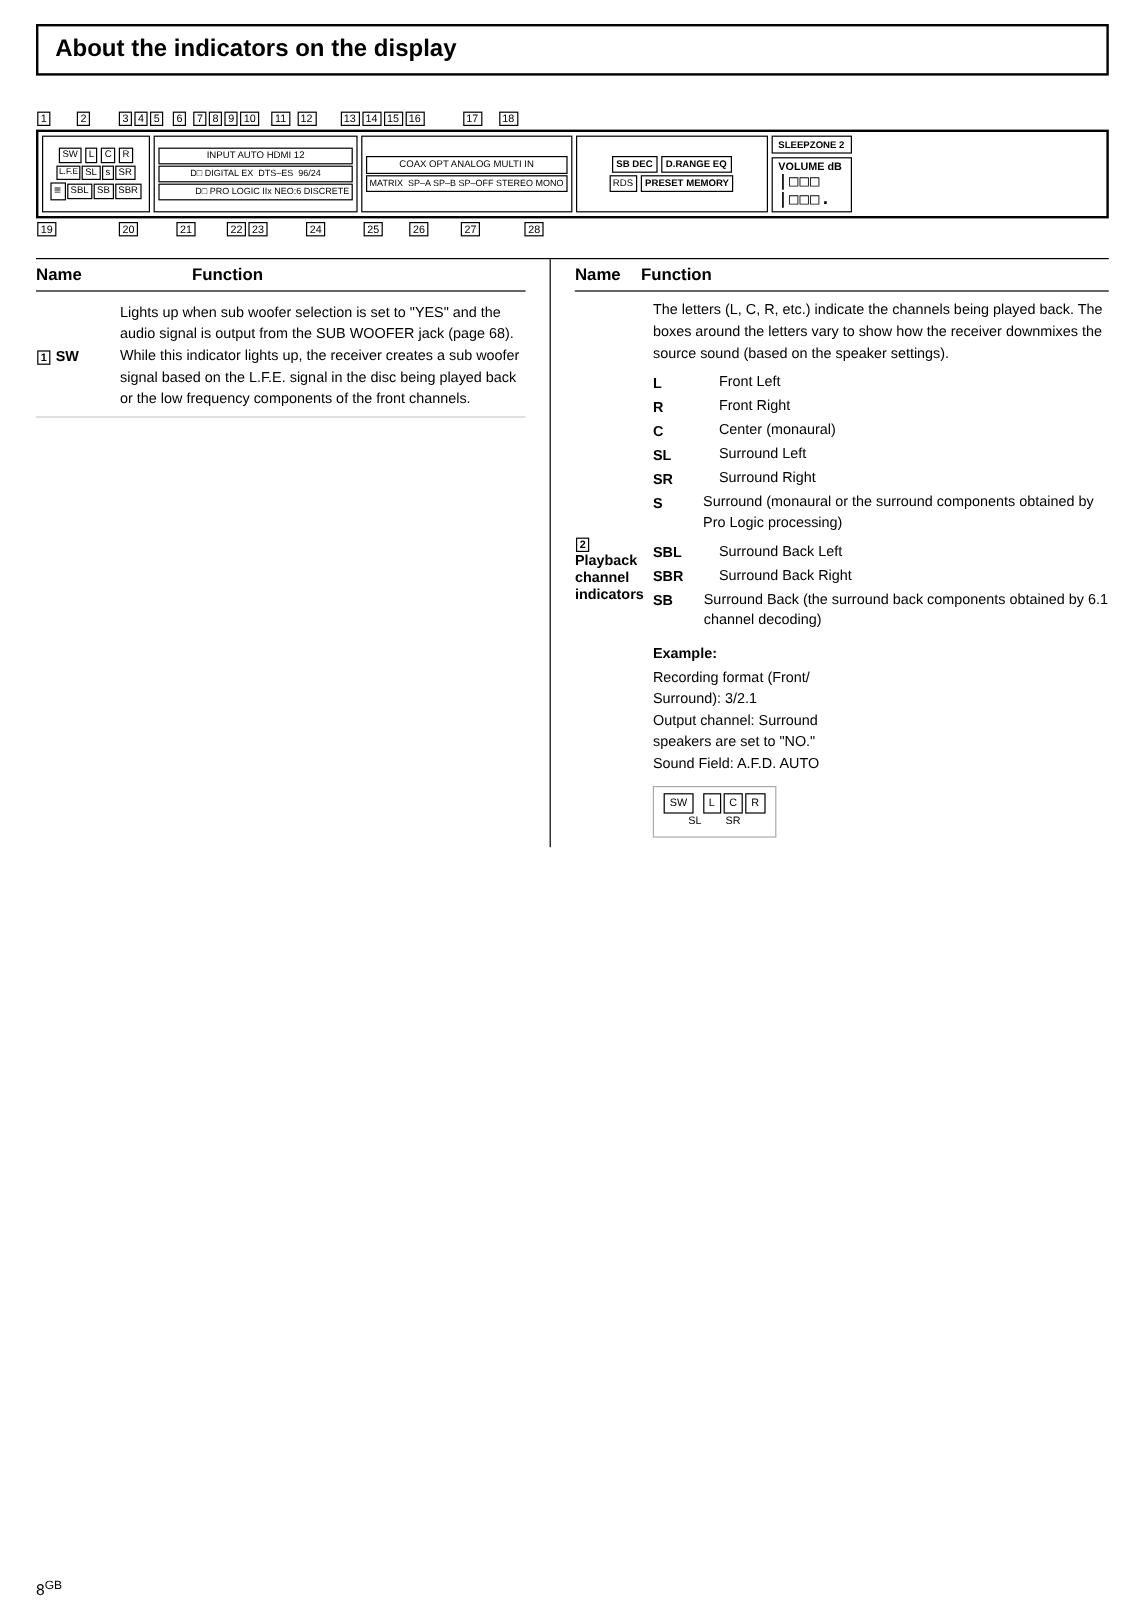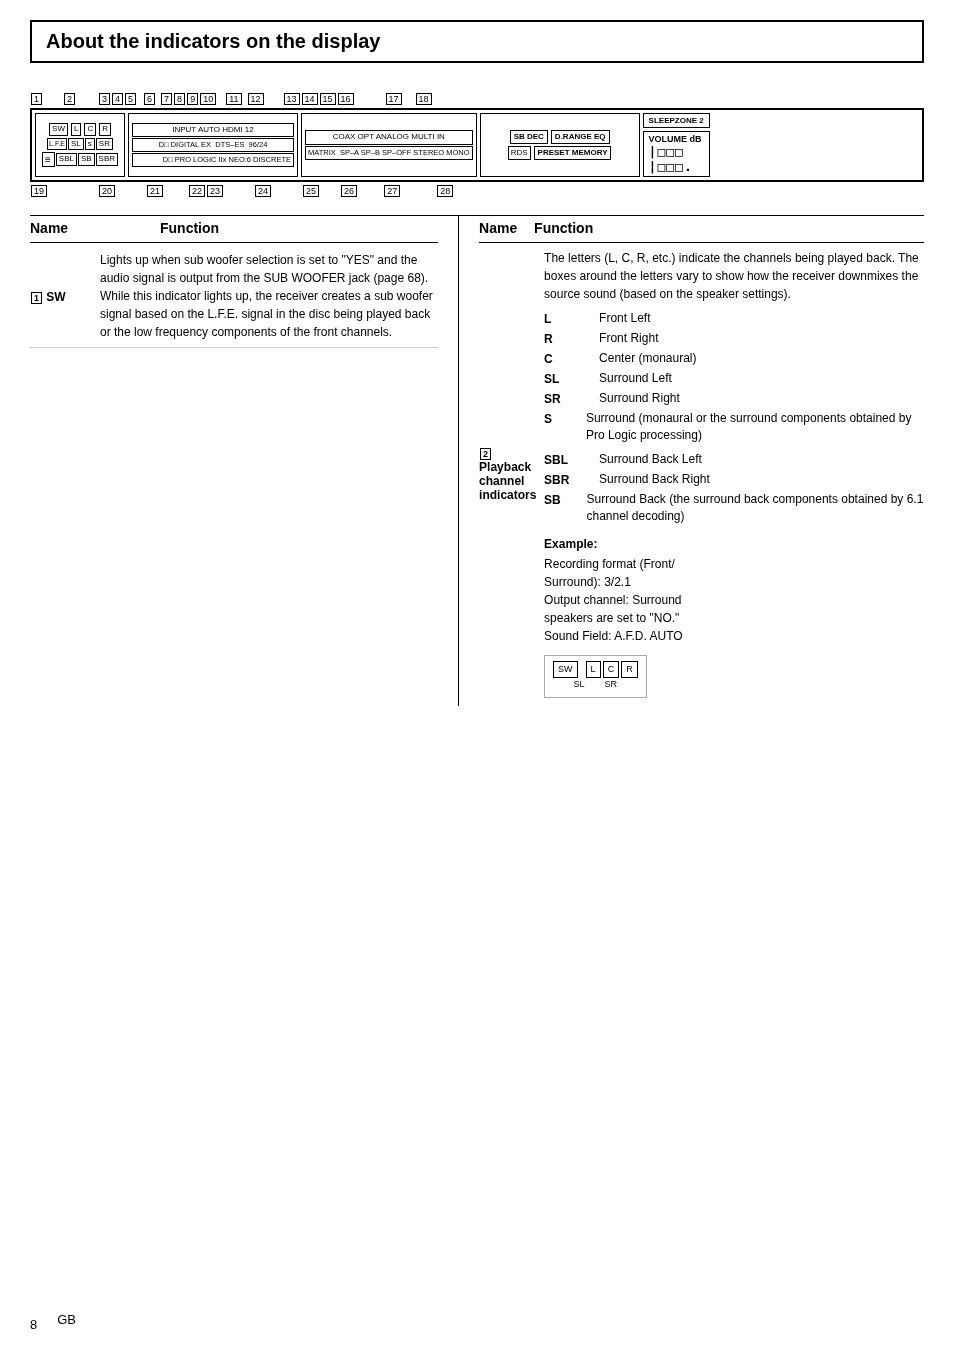--- a/index.html
+++ b/index.html
@@ -123,21 +123,21 @@
 
     .ex-group {
       display: flex;
       flex-direction: column;
       align-items: center;
     }
 
     .ex-row { display: flex; gap: 2px; }
     .ex-labels { display: flex; gap: 20px; font-size: 9px; }
 
-    .superscript { font-size: 13px; vertical-align: super; margin-left: 20px; }
+    .superscript { font-size: 10px; vertical-align: super; }
 
     
     .diagram-wrapper {
       margin: 10px 0 18px 0;
     }
 
     .num-row {
       display: flex;
       align-items: flex-end;
       margin-bottom: 2px;

